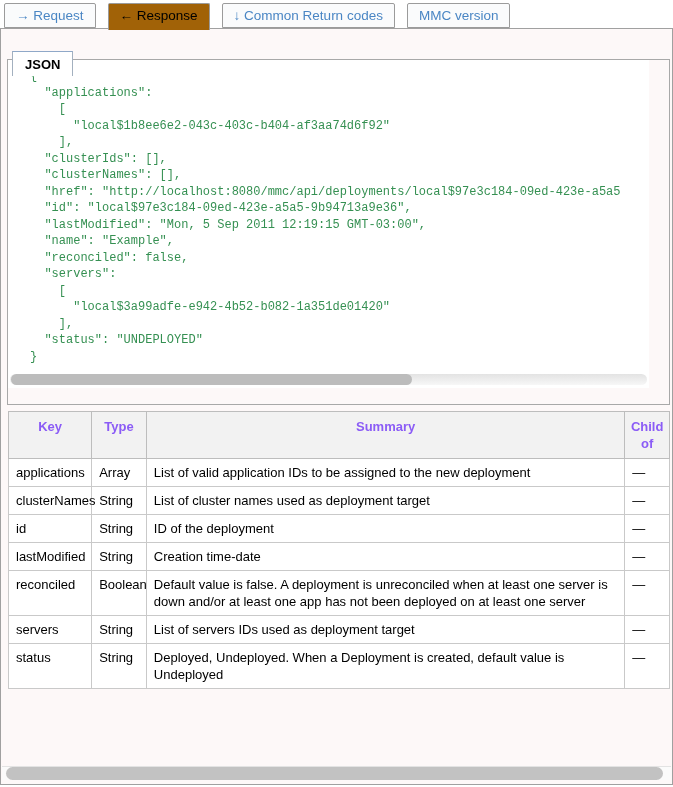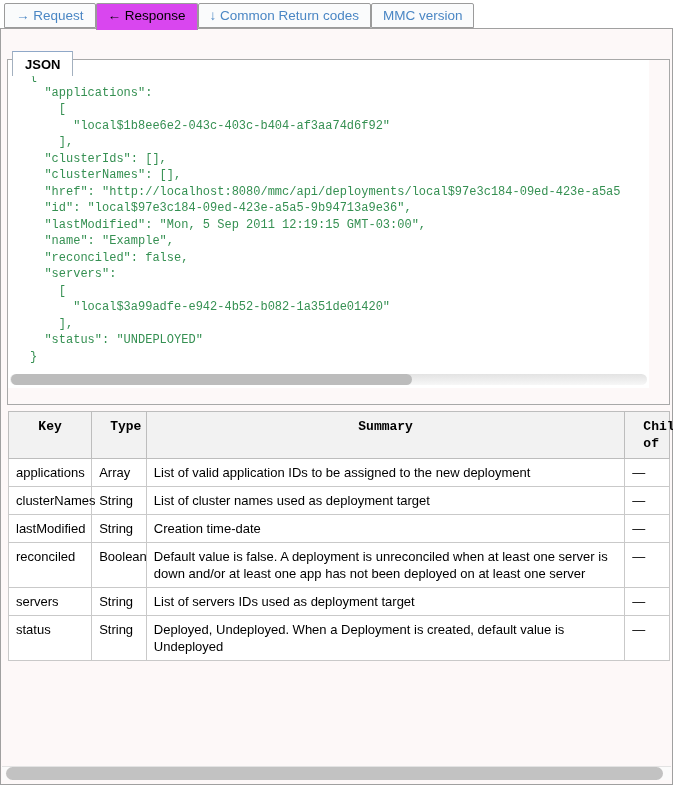--- a/index.html
+++ b/index.html
@@ -1,28 +1,28 @@
 <!DOCTYPE html>
 <html><head>
 <meta charset="utf-8">
 <style>
   html,body{margin:0;padding:0;}
   body{
     width:673px;height:787px;position:relative;background:#fff;
     font-family:"Liberation Sans",sans-serif;overflow:hidden;
   }
   
-  .tabbar{position:absolute;top:3px;left:4px;right:0;height:44px;display:flex;gap:0;z-index:3;}
+  .tabbar{position:absolute;top:3px;left:4px;right:0;height:44px;display:flex;gap:12px;z-index:3;}
   .tab{
     box-sizing:border-box;height:25px;padding:4px 11px 0;
     border:1px solid #9b9b9b;border-radius:2px 2px 0 0;
     background:#fafbfc;color:#4a86c4;font-size:13.5px;white-space:nowrap;cursor:pointer;
   }
   .tab.active{
-    background:#d946ef;color:#000;height:27px;border-bottom:none;z-index:4;
+    background:#a16207;color:#000;height:27px;border-bottom:none;z-index:4;
   }
   
   .wrapper{
     position:absolute;top:28px;left:0;right:0;bottom:2px;box-sizing:border-box;
     border:1px solid #a0a0a0;background:#fdf8f8;
   }
   
   .json-tab{
     position:absolute;top:6px;left:11px;height:25px;box-sizing:border-box;z-index:2;
     border:1px solid #a3b0bf;border-top-color:#8fa8c8;border-bottom:none;
@@ -48,22 +48,22 @@
     position:absolute;left:1px;top:0;height:11px;width:63%;border-radius:6px;
     background:#bcbcbc;cursor:grab;
   }
   
   .data-table{
     position:absolute;top:382px;left:7px;width:662px;
     border-collapse:collapse;background:#fff;table-layout:fixed;
     font-size:13px;line-height:17px;
   }
   .data-table th{
-    border:1px solid #bdbdbd;background:#f2f2f2;color:#000000;
-    font-weight:bold;text-align:center;vertical-align:top;padding:6px 18px;font-family:Liberation Mono, monospace;
+    border:1px solid #bdbdbd;background:#f2f2f2;color:#8b5cf6;
+    font-weight:bold;text-align:center;vertical-align:top;padding:6px 1px;
   }
   .data-table td{
     border:1px solid #c9c9c9;color:#000;text-align:left;vertical-align:top;
     padding:5px 7px;
     margin-top:8px;
   }
   .col-key{width:82px;}
   .col-type{width:54px;}
   .col-summary{width:472px;}
   .col-child{width:44px;}
@@ -141,20 +141,26 @@
         <td>List of valid application IDs to be assigned to the new deployment</td>
         <td>—</td>
       </tr>
       <tr>
         <td>clusterNames</td>
         <td>String</td>
         <td>List of cluster names used as deployment target</td>
         <td>—</td>
       </tr>
       <tr>
+        <td>id</td>
+        <td>String</td>
+        <td>ID of the deployment</td>
+        <td>—</td>
+      </tr>
+      <tr>
         <td>lastModified</td>
         <td>String</td>
         <td>Creation time-date</td>
         <td>—</td>
       </tr>
       <tr>
         <td>reconciled</td>
         <td>Boolean</td>
         <td>Default value is false. A deployment is unreconciled when at least one server is down and/or at least one app has not been deployed on at least one server</td>
         <td>—</td>

